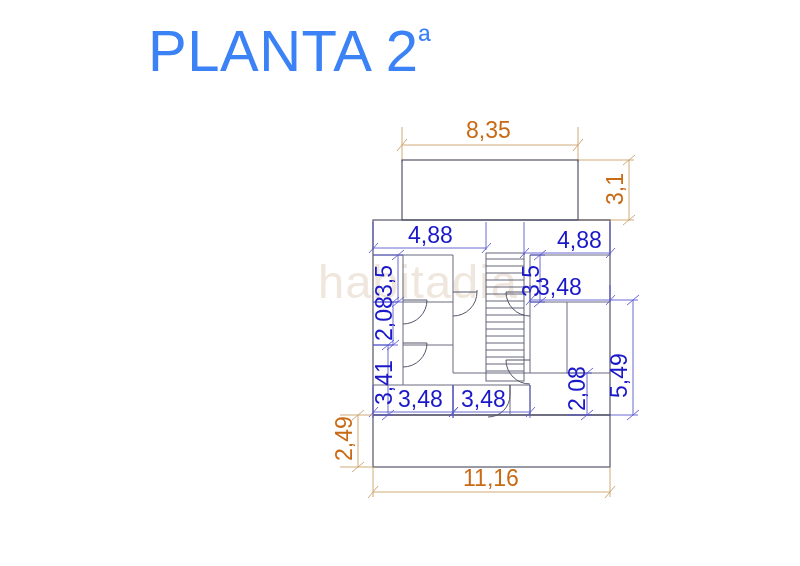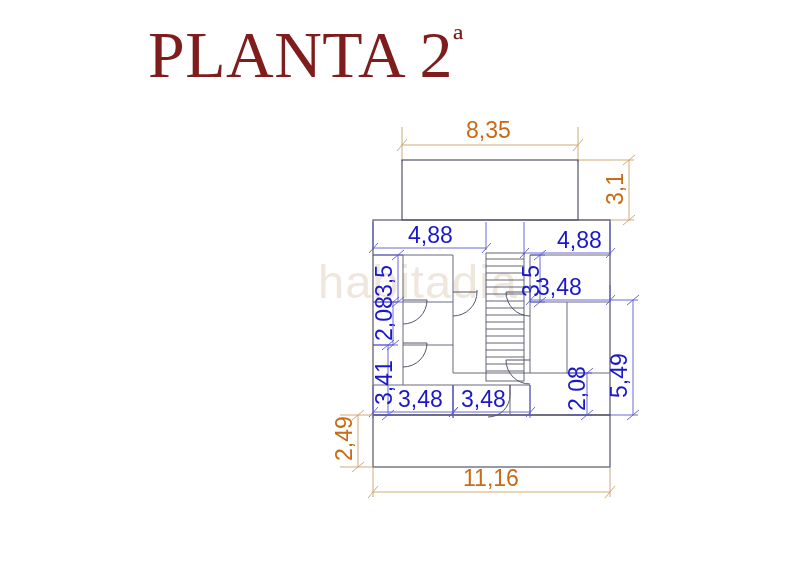--- a/index.html
+++ b/index.html
@@ -17,24 +17,24 @@
   #plan-root {
     position: absolute;
     left: 0; top: 0;
     width: 800px;
     height: 566px;
   }
   #plan-title {
     position: absolute;
     left: 148px;
     top: 22px;
-    font-family: Liberation Serif, serif;
-    font-size: 66px;
+    font-family: Liberation Sans, sans-serif;
+    font-size: 58px;
     font-weight: 400;
-    color: #7f1d1d;
+    color: #3b82f6;
     letter-spacing: 0.5px;
     white-space: nowrap;
     line-height: 1;
   }
   #plan-title sup {
     font-size: 0.56em;
     vertical-align: super;
     line-height: 1;
   }
   #plan-svg {

